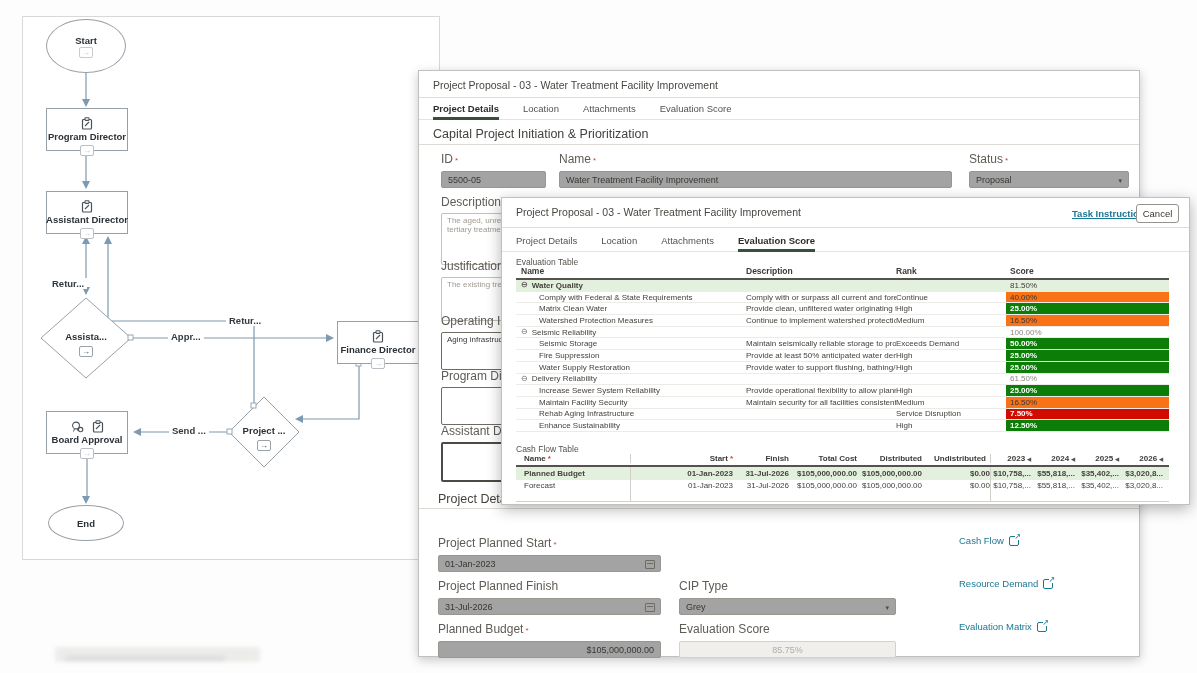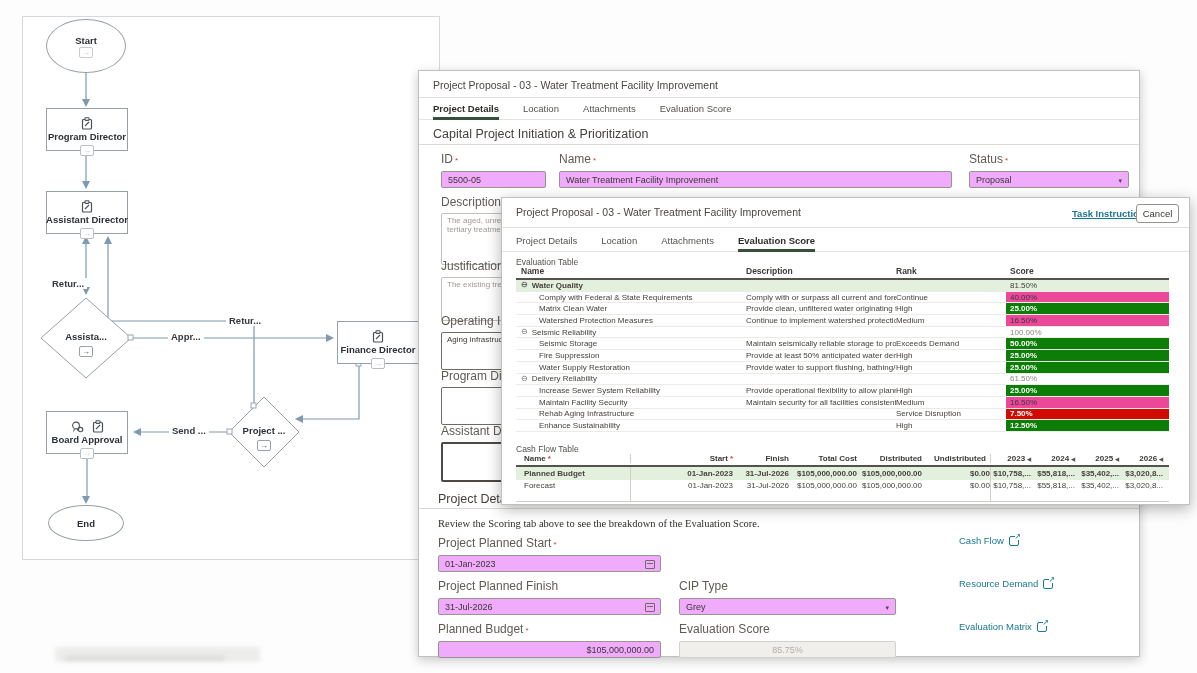--- a/index.html
+++ b/index.html
@@ -64,21 +64,21 @@
           color:#45423d; }
   .c-name { width:230px; padding-left:5px; display:flex; align-items:center; gap:4px; overflow:hidden; white-space:nowrap; }
   .c-name.child { padding-left:23px; }
   .c-desc { width:150px; overflow:hidden; white-space:nowrap; }
   .c-rank { width:110px; overflow:hidden; white-space:nowrap; }
   .c-score { width:163px; height:100%; display:flex; align-items:center; padding-left:4px; overflow:hidden; }
   .exp { color:#6d6a64; font-size:8px; line-height:8px; }
   .erow.grp-green { background:#e4f0de; }
   .erow.grp-green .c-name { font-weight:bold; }
   .sc-green { background:#0c7e07; color:#fff; font-weight:bold; }
-  .sc-blue { background:#ec4899; color:#33383c; }
+  .sc-blue { background:#f97316; color:#33383c; }
   .sc-red { background:#d10b00; color:#fff; font-weight:bold; }
   .sc-plain { color:#8c8780; }
   .sc-grp { color:#3d3b37; }
 
   
   .cftable { position:absolute; left:14px; width:653px; }
   .cfhead { display:flex; border-bottom:2px solid #55524d; font-size:8px; font-weight:bold; color:#3c3a36;
             padding-bottom:2px; align-items:flex-end; }
   .cfrow { display:flex; height:12.5px; align-items:center; font-size:8px; color:#45423d; }
   .cfrow.hl { background:#e4f0de; font-weight:bold; }
@@ -87,21 +87,21 @@
   .cf-num { text-align:right; padding-right:4px; overflow:hidden; white-space:nowrap; }
   .cf-start { width:106px; } .cf-finish { width:56px; } .cf-total { width:68px; }
   .cf-dist { width:65px; } .cf-undist { width:65px; border-right:1px solid #d3d0cc; align-self:stretch;
              display:flex; align-items:center; justify-content:flex-end; }
   .cf-year { width:44px; }
   .yr-ic { font-size:5px; color:#55524d; margin-left:2px; }
   .cf-bottom { border-bottom:1px solid #d3d0cc; height:10px; }
 
   
   .ffield { position:absolute; }
-  .finput { position:relative; border:1px solid #9a958e; border-radius:2px; background:#f0abfc; height:17px;
+  .finput { position:relative; border:1px solid #9a958e; border-radius:2px; background:#a3a3a3; height:17px;
             font-size:9px; color:#3a3732; padding:3px 6px; margin-top:4px; }
   .finput.disabled { background:#f1efec; border-color:#d4d1cc; color:#b1aca5; text-align:center; }
   .finput.money { text-align:right; }
   .serif-note { font-family:"Liberation Serif", serif; font-size:10.5px; color:#2f2d29; }
 
   .watermark { position:absolute; left:55px; top:647px; width:205px; height:15px;
                background:rgba(148,150,144,0.16); border-radius:3px; filter:blur(2px); }
   .watermark::after { content:""; position:absolute; left:10px; top:9px; width:160px; height:5px;
                       background:rgba(148,150,144,0.18); border-radius:2px; }
 </style>
@@ -258,21 +258,20 @@
       <span class="fld-label">Program Director C</span>
       <div class="tbox dark" style="width:150px;height:38px;margin-top:3px;"></div>
     </div>
     <div class="ffield" style="left:22px;top:350px;">
       <span class="fld-label">Assistant Director C</span>
       <div class="tbox focusbox" style="width:150px;height:40px;margin-top:3px;"></div>
     </div>
 
     <div class="section-title" style="position:absolute;left:19px;top:421px;">Project Details</div>
     <div class="hairline" style="top:437px;"></div>
-    <div class="serif-note" style="position:absolute;left:19px;top:447px;">Review the Scoring tab above to see the breakdown of the Evaluation Score.</div>
 
     <div class="ffield" style="left:19px;top:462px;width:223px;">
       <span class="fld-label">Project Planned Start</span><span class="req">*</span>
       <div class="finput">
         <span>01-Jan-2023</span>
         <span class="cal-icon"></span>
       </div>
     </div>
     <span class="link" style="position:absolute;left:540px;top:464px;">
       <span>Cash Flow</span>

